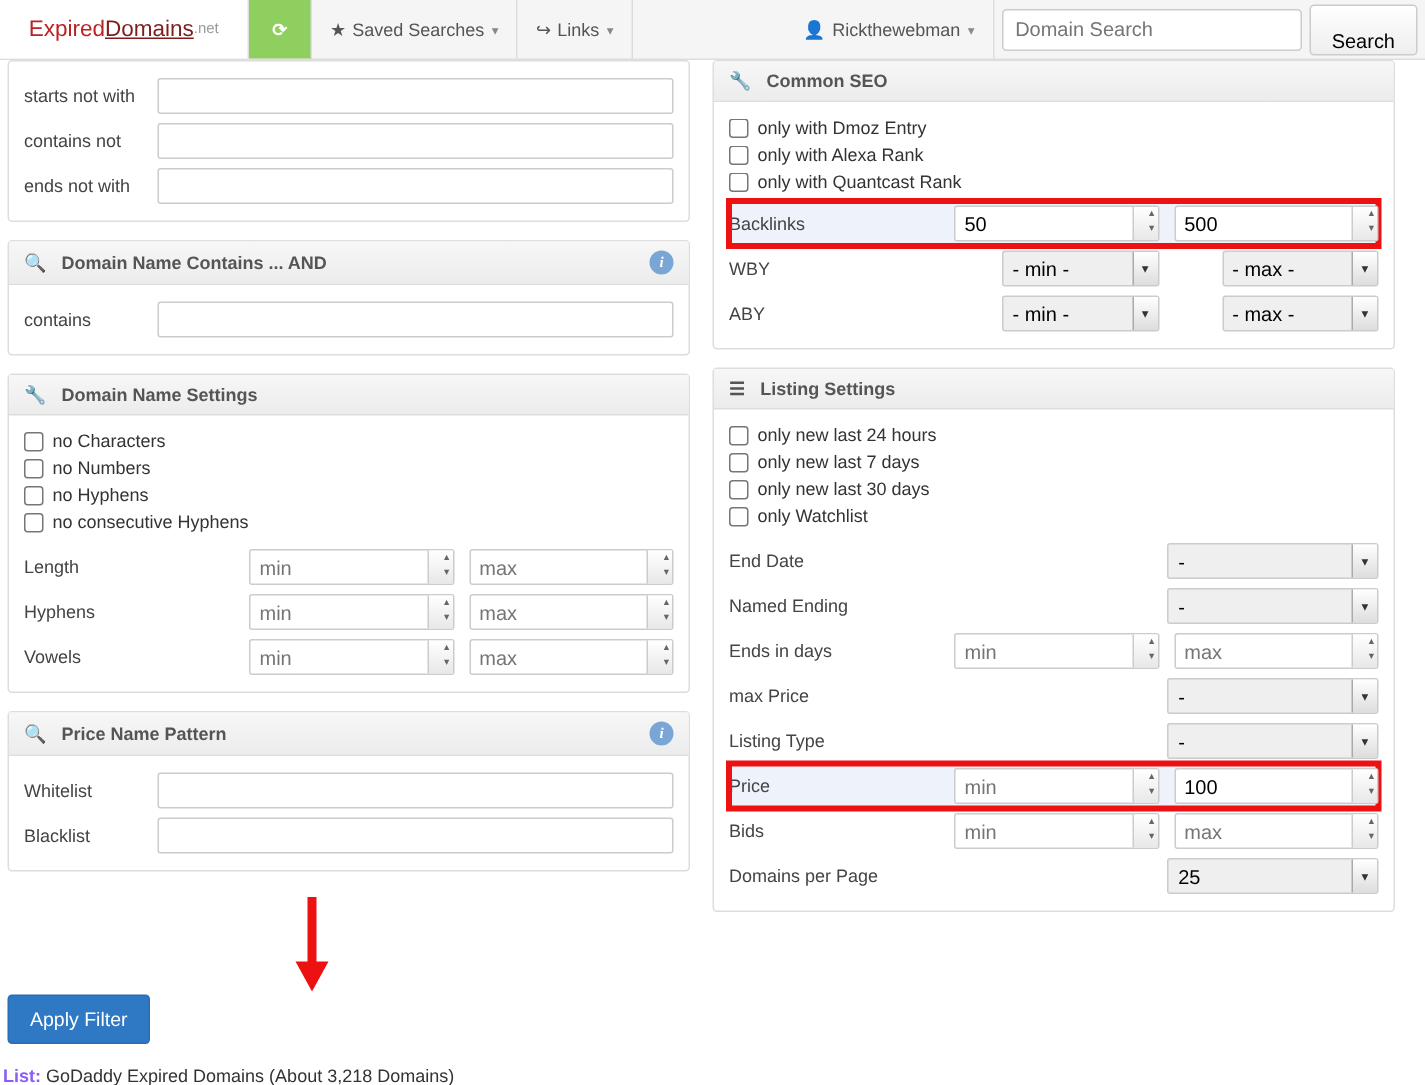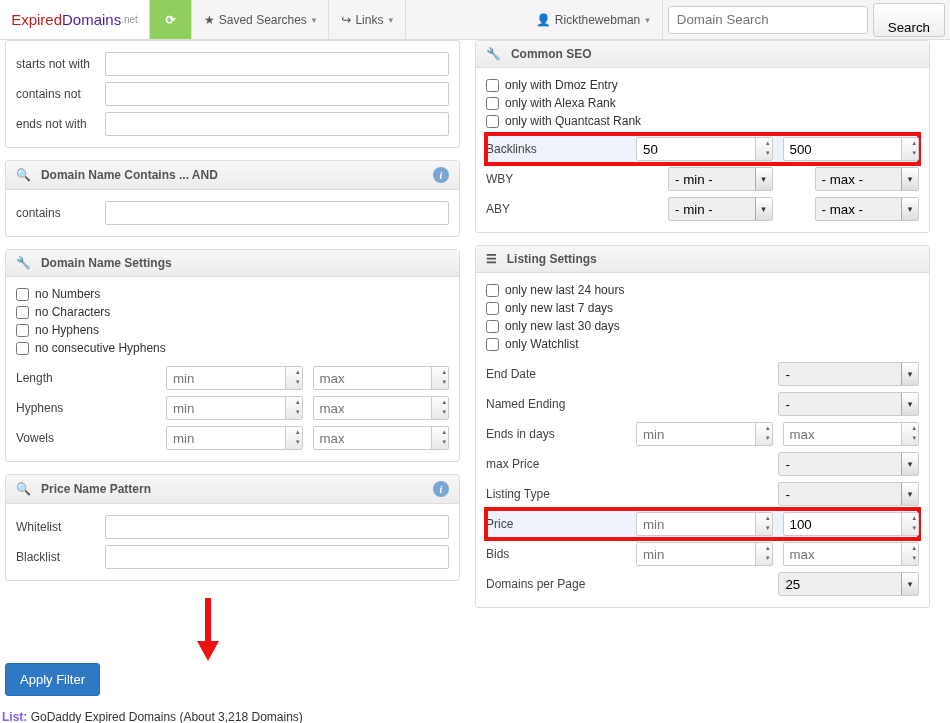--- a/index.html
+++ b/index.html
@@ -1,21 +1,21 @@
 <!DOCTYPE html>
 <html><head>
 <meta charset="utf-8">
 <style>
   * { box-sizing: border-box; margin: 0; padding: 0; font-family: Arial, Helvetica, sans-serif; }
   body { font-size: 12px; color: #333; background: #fff; width: 950px; }
 
   
   .topbar { display:flex; align-items:stretch; height:40px; border-bottom:1px solid #ddd; background:#f5f5f5; }
-  .topbar .brand { width:150px; display:flex; align-items:center; justify-content:center; background:#fff; border-right:1px solid #ddd; font-size:15px;}
-  .brand .red{color:#b22;} .brand .grey{color:#4c1d95;} .brand .sub{color:#999;font-size:10px;}
+  .topbar .brand { width:166px; display:flex; align-items:center; justify-content:center; background:#fff; border-right:1px solid #ddd; font-size:15px;}
+  .brand .red{color:#b22;} .brand .grey{color:#7f1d1d;text-decoration:underline;} .brand .sub{color:#999;font-size:10px;}
   .topbar .cell { display:flex; align-items:center; padding:0 12px; border-right:1px solid #ddd; color:#555;}
   .topbar .green { background:#8fcf60; color:#fff; font-weight:bold; width:42px; justify-content:center;}
   .topbar .grow { flex:1; border-right:none;}
   .search-wrap { display:flex; align-items:center; padding:5px; gap:5px;}
   .search-wrap input { height:28px; width:200px; border:1px solid #ccc; border-radius:3px; padding:0 8px;}
   .search-wrap button { height:28px; padding:16px 14px; border:1px solid #ccc; background:linear-gradient(#fff,#eee); border-radius:3px; cursor:pointer;}
   .caret::after{content:"▾"; font-size:9px; margin-left:5px; color:#888;}
 
   
   .main { display:flex; gap:15px; padding:0 20px 8px 5px;}
@@ -115,25 +115,25 @@
     </div>
 
     <div class="panel">
       <div class="panel-hd">
           <span>🔧</span>
           <span>Domain Name Settings</span>
         </div>
       <div class="panel-bd">
         <label class="chk">
             <input type="checkbox" style="">
+            <span>no Characters</span>
+          </label>
+        <label class="chk">
+            <input type="checkbox" style="">
             <span>no Numbers</span>
-          </label>
-        <label class="chk">
-            <input type="checkbox" style="">
-            <span>no Characters</span>
           </label>
         <label class="chk">
             <input type="checkbox" style="">
             <span>no Hyphens</span>
           </label>
         <label class="chk">
             <input type="checkbox" style="">
             <span>no consecutive Hyphens</span>
           </label>
         <div style="height:6px"></div>

